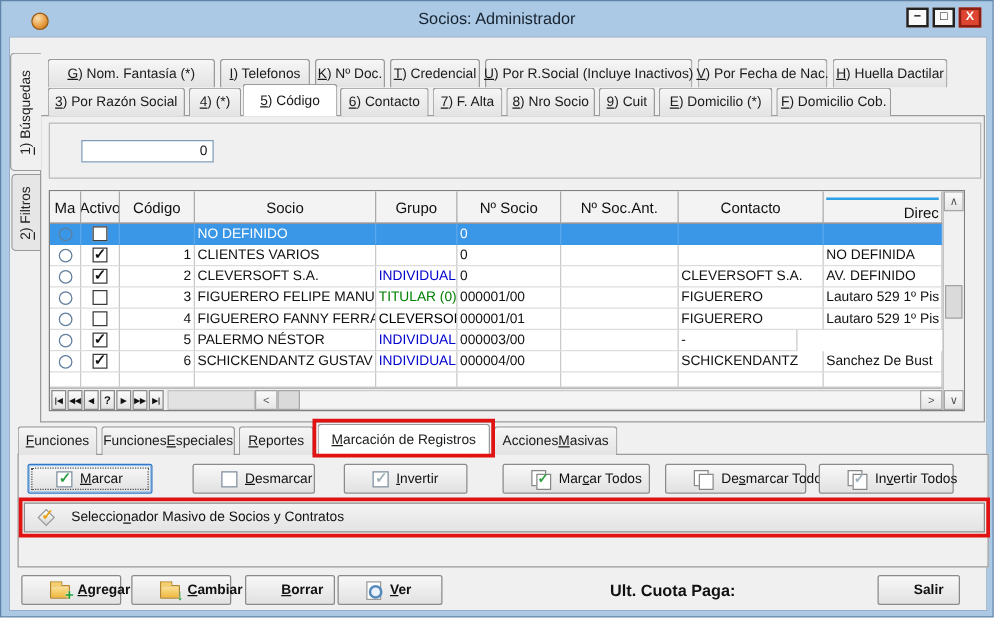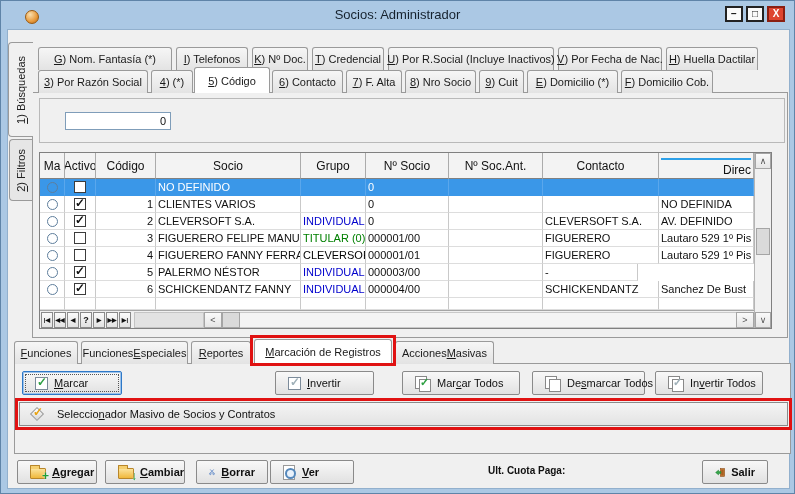--- a/index.html
+++ b/index.html
@@ -64,21 +64,21 @@
   .nbtn{width:12px;height:16px;border:1px solid #8a8a8a;background:linear-gradient(#fbfbfb,#e2e2e2);font-size:6px;
     display:flex;align-items:center;justify-content:center;margin-right:1px;color:#111;font-weight:bold;cursor:default;flex:none}
   .nbtn.q{font-size:9px}
   .hgap{width:70px;height:16px;background:#e2e2e2;border:1px solid #c4c4c4;margin-left:2px;flex:none}
   .hbtn{width:18px;height:16px;background:linear-gradient(#fafafa,#e6e6e6);border:1px solid #a5a5a5;color:#555;
     font-size:9px;display:flex;align-items:center;justify-content:center;flex:none;cursor:default}
   .hthumb{width:18px;height:16px;background:#dadada;border:1px solid #a5a5a5;flex:none}
   .htrack{flex:1;height:16px;background:#f4f4f4;border-top:1px solid #c9c9c9;border-bottom:1px solid #c9c9c9}
   
   .btn{position:absolute;height:24px;border:1px solid #8a8a8a;background:linear-gradient(#f8f8f8,#e1e1e1);border-radius:2px;
-    display:flex;align-items:center;font-size:11px;color:#111;padding:0 12px;gap:6px;z-index:3;cursor:default;white-space:nowrap}
+    display:flex;align-items:center;font-size:11px;color:#111;padding:0 22px;gap:6px;z-index:3;cursor:default;white-space:nowrap}
   .btn.focused{border:1px solid #2e78c7;box-shadow:0 0 0 1px #9cc2ea inset;outline:1px dotted #555;outline-offset:-4px}
   .btn.bold{font-weight:bold}
   .cbicon{width:13px;height:13px;border:1px solid #7c8b9a;background:#fff;position:relative;flex:none}
   .cbicon.green::after{content:"✓";position:absolute;left:1px;top:-3px;font-size:12px;font-weight:bold;color:#2ea043}
   .cbicon.gray::after{content:"✓";position:absolute;left:1px;top:-3px;font-size:12px;font-weight:bold;color:#9fb0b8}
   .sheets{width:16px;height:15px;position:relative;flex:none}
   .sheets::before{content:"";position:absolute;left:0;top:0;width:10px;height:11px;background:#fff;border:1px solid #888}
   .sheets::after{content:"";position:absolute;left:4px;top:3px;width:10px;height:11px;background:#fff;border:1px solid #888}
   .schk{position:absolute;z-index:2;left:5px;top:0;width:10px;height:12px}
   .schk.green::after{content:"✓";font-size:11px;font-weight:bold;color:#2ea043}
@@ -92,21 +92,21 @@
   .annot{position:absolute;border:3px solid #e01212;z-index:6;pointer-events:none;background:transparent}
   
   .folder{position:relative;width:16px;height:11px;background:linear-gradient(#fbe29a,#f0b83c);
     border:1px solid #b8862a;border-radius:1px;flex:none;margin-top:2px}
   .folder::before{content:"";position:absolute;left:-1px;top:-4px;width:8px;height:3px;background:#f5cf6e;
     border:1px solid #b8862a;border-bottom:none;border-radius:1px 1px 0 0}
   .fmark{position:absolute;right:-4px;bottom:-5px;font-size:12px;font-weight:bold;color:#1f9e3a;text-shadow:0 0 2px #fff}
   .pagemag{position:relative;width:13px;height:14px;flex:none}
   .pagemag::before{content:"";position:absolute;left:0;top:0;width:10px;height:13px;background:#fff;border:1px solid #999}
   .pagemag::after{content:"";position:absolute;right:0;bottom:0;width:7px;height:7px;border:2px solid #5588bb;border-radius:50%;background:#eaf2fb}
-  .cuota{position:absolute;left:480px;top:435px;font-size:10px;font-weight:bold;color:#111;z-index:3}
+  .cuota{position:absolute;left:480px;top:435px;font-size:13px;font-weight:bold;color:#111;z-index:3}
 </style>
 </head>
 <body>
 
 <div class="window">
   <div class="titlebar">
     <div class="app-icon"></div>
     <div class="title">Socios: Administrador</div>
     <div class="winbtns">
       <div class="wbtn">−</div>
@@ -260,21 +260,21 @@
       </div>
 
       <div class="grow">
         <div class="cell col-marca">
             <span class="radio"></span>
           </div>
         <div class="cell col-activo">
             <span class="cb on"></span>
           </div>
         <div class="cell col-codigo num c-blue">6</div>
-        <div class="cell col-socio c-blue">SCHICKENDANTZ FANNY</div>
+        <div class="cell col-socio c-blue">SCHICKENDANTZ GUSTAV</div>
         <div class="cell col-grupo" style="color: rgb(0, 0, 204);">INDIVIDUAL</div>
         <div class="cell col-nro">000004/00</div>
         <div class="cell col-ant"></div>
         <div class="cell col-contacto">SCHICKENDANTZ</div>
         <div class="cell col-dir">Sanchez De Bust</div>
       </div>
 
       <div class="grow emptyrow">
         <div class="cell col-marca"></div>
           <div class="cell col-activo"></div>
@@ -314,20 +314,24 @@
     <div class="tab" style="left:73px;top:311px;width:107px">Funciones <u>E</u>speciales</div>
     <div class="tab" style="left:183px;top:311px;width:60px"><u>R</u>eportes</div>
     <div class="tab active" style="left:246px;top:309px;width:138px;height:25px"><u>M</u>arcación de Registros</div>
     <div class="tab" style="left:387px;top:311px;width:99px">Acciones <u>M</u>asivas</div>
     <div class="annot" style="left:242px;top:305px;width:146px;height:31px"></div>
 
     <div class="btn focused" style="left:14px;top:341px;width:100px">
       <span class="cbicon green"></span>
       <span><u>M</u>arcar</span>
     </div>
+    <div class="btn" style="left:146px;top:341px;width:98px">
+      <span class="cbicon"></span>
+      <span><u>D</u>esmarcar</span>
+    </div>
     <div class="btn" style="left:267px;top:341px;width:99px">
       <span class="cbicon gray"></span>
       <span><u>I</u>nvertir</span>
     </div>
     <div class="btn" style="left:394px;top:341px;width:118px">
       <span class="sheets">
           <span class="schk green"></span>
         </span>
       <span>Mar<u>c</u>ar Todos</span>
     </div>

